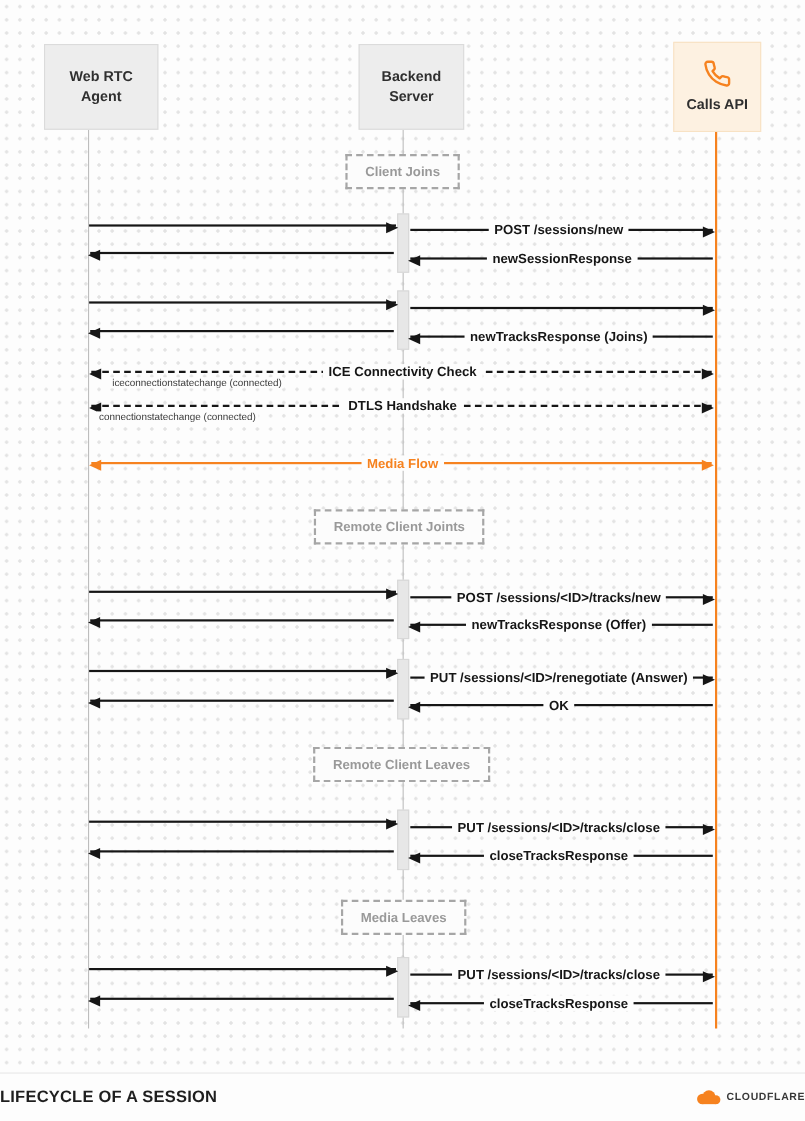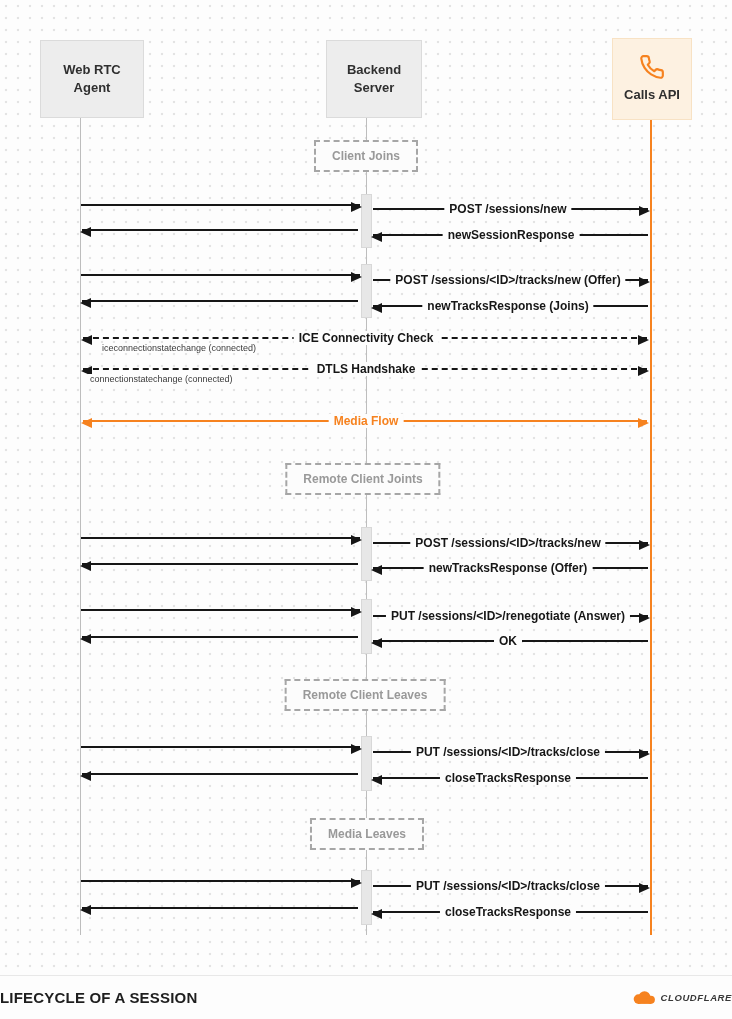--- a/index.html
+++ b/index.html
@@ -32,21 +32,21 @@
   .msg{position:absolute;transform:translate(-50%,-50%);background:#fdfdfd;padding:0 5px;
     font-weight:bold;font-size:12px;color:#161616;white-space:nowrap;}
   .msg.orange{color:#f6821f;}
   .note{position:absolute;font-size:9px;color:#3a3a3a;background:#fdfdfd;padding:0 2px;white-space:nowrap;}
   .phase{position:absolute;transform:translateX(-50%);border:2px dashed #a6a6a6;background:#fcfcfc;
     color:#999;font-weight:bold;font-size:12px;padding:7px 16px;white-space:nowrap;}
   .footer{position:absolute;left:0;top:975px;width:732px;height:44px;box-sizing:border-box;
     background:#fdfdfd;border-top:1px solid #e8e8e8;display:flex;align-items:center;
     justify-content:space-between;padding:0 0;}
   .footer-title{font-weight:bold;font-size:15px;letter-spacing:.2px;color:#1e1e1e;}
-  .brand{display:flex;align-items:center;gap:5px;font-style:italic;}
+  .brand{display:flex;align-items:center;gap:5px;}
   .brand-text{font-weight:bold;font-size:9.5px;letter-spacing:.6px;color:#383838;}
 </style>
 </head>
 <body>
 
 <div id="canvas">
 
   <div class="lifeline" style="left:80px;top:118px;height:817px;"></div>
   <div class="lifeline" style="left:366px;top:118px;height:817px;"></div>
   <div class="lifeline orange" style="left:650px;top:120px;height:815px;"></div>
@@ -62,21 +62,20 @@
   <div class="arrow hr" style="left:373px;top:208px;width:275px;"></div>
   <div class="arrow hl" style="left:373px;top:234px;width:275px;"></div>
   <div class="arrow hl" style="left:82px;top:229px;width:276px;"></div>
   <span class="msg" style="left:508px;top:209px;">POST /sessions/new</span>
   <span class="msg" style="left:488px;top:235px;margin-left:23px;">newSessionResponse</span>
 
   <div class="arrow hr" style="left:81px;top:274px;width:279px;"></div>
   <div class="arrow hr" style="left:373px;top:279px;width:275px;"></div>
   <div class="arrow hl" style="left:373px;top:305px;width:275px;"></div>
   <div class="arrow hl" style="left:82px;top:300px;width:276px;"></div>
-  <span class="msg" style="left:508px;top:280px;">POST /sessions/&lt;ID&gt;/tracks/new (Offer)</span>
   <span class="msg" style="left:508px;top:306px;">newTracksResponse (Joins)</span>
 
   <div class="arrow dashed hl hr" style="left:83px;top:337px;width:564px;"></div>
   <span class="msg" style="left:366px;top:338px;">ICE Connectivity Check</span>
   <span class="note" style="left:100px;top:343px;">iceconnectionstatechange (connected)</span>
 
   <div class="arrow dashed hl hr" style="left:83px;top:368px;width:564px;"></div>
   <span class="msg" style="left:366px;top:369px;">DTLS Handshake</span>
   <span class="note" style="left:88px;top:374px;">connectionstatechange (connected)</span>
 

